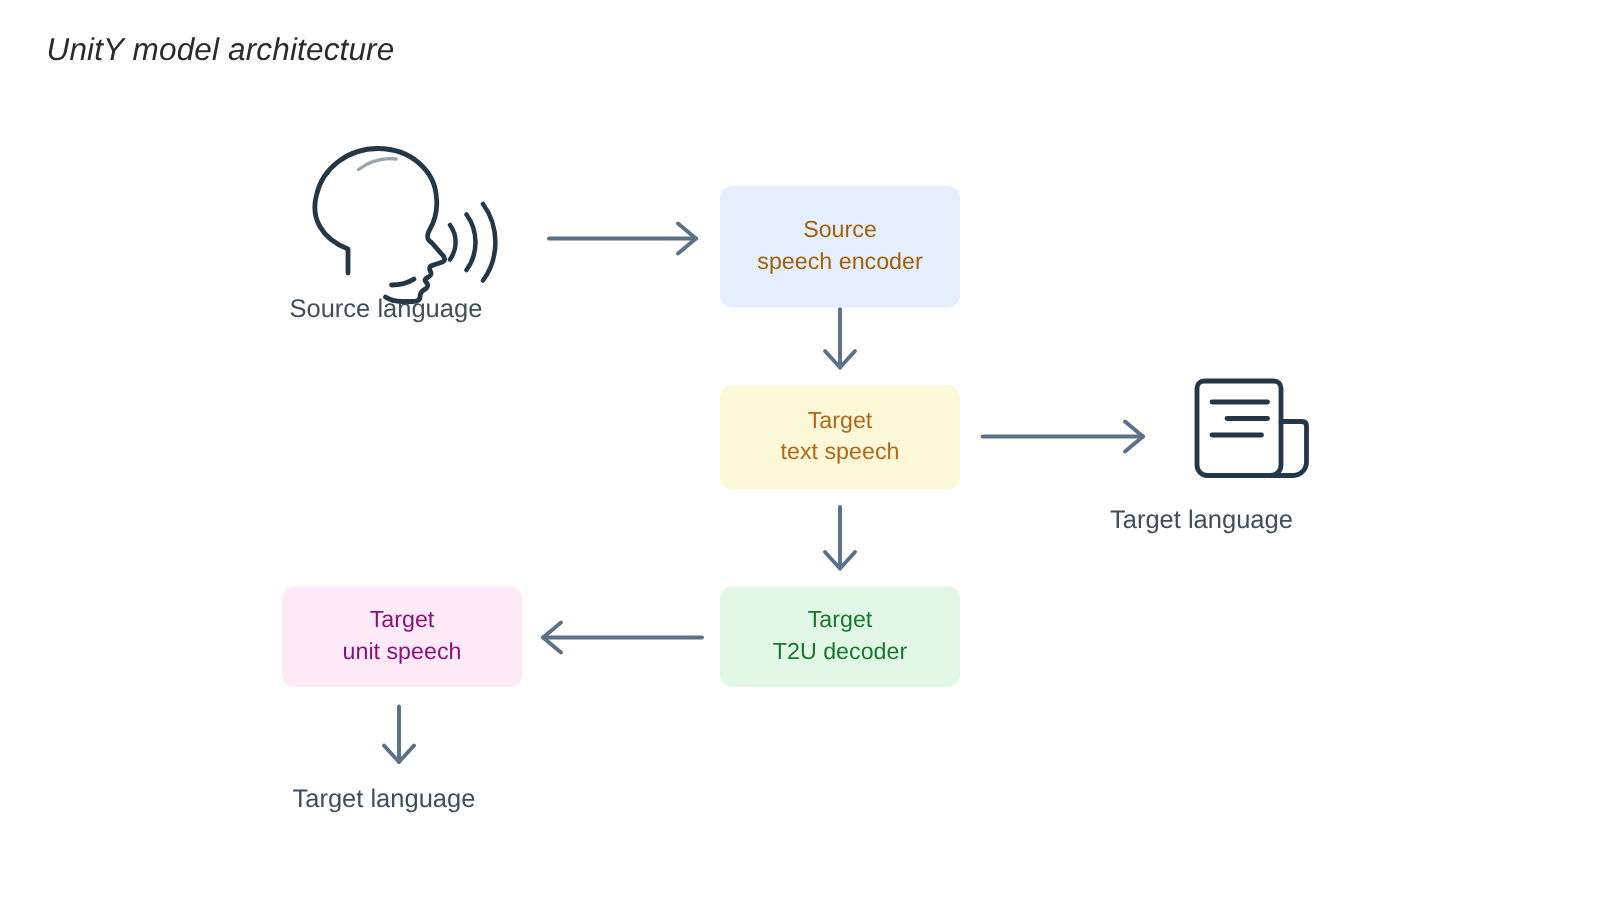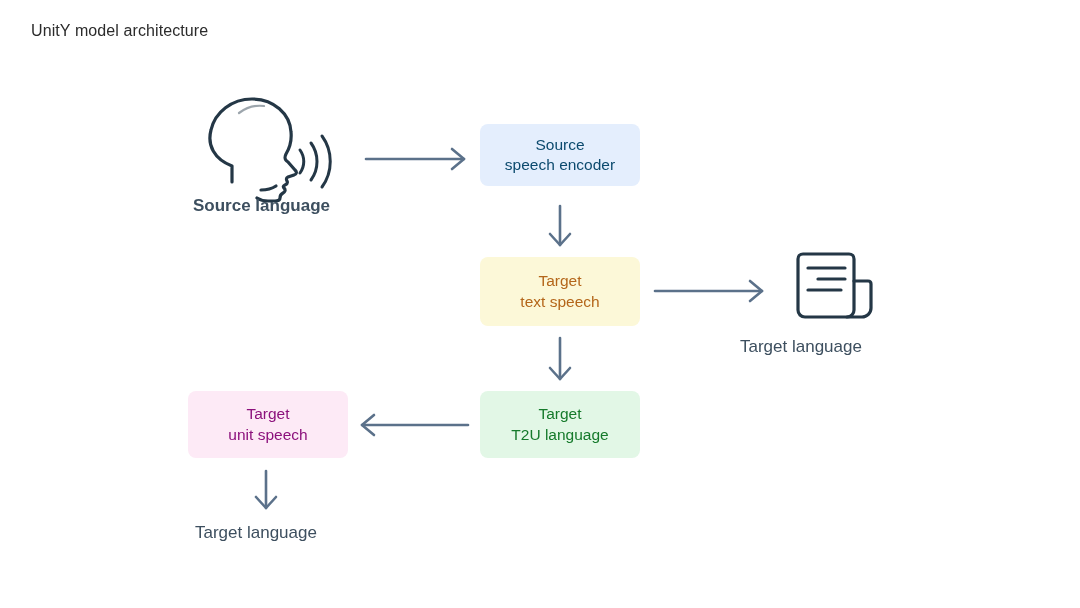--- a/index.html
+++ b/index.html
@@ -18,46 +18,47 @@
     position: relative;
     width: 1080px;
     height: 608px;
   }
   .abs { position: absolute; }
 
   
   #page-title {
     left: 31px;
     top: 22px;
-    font-size: 16px;
+    font-size: 21px;
     color: #2b2b2b;
     letter-spacing: 0.1px;
     font-weight: 400;
     white-space: nowrap;
+    font-style: italic;
   }
 
   
   .node-box {
     border-radius: 8px;
     display: flex;
     align-items: center;
     justify-content: center;
     text-align: center;
     line-height: 1.32;
     font-size: 15.5px;
     box-sizing: border-box;
     padding: 4px 6px;
   }
   .node-line { display: block; white-space: nowrap; }
 
   #box-source-speech-encoder {
     left: 480px; top: 124px;
-    width: 160px; height: 62px;
+    width: 160px; height: 81px;
     background: #e4eefd;
-    color: #0c4a6e;
+    color: #a16207;
   }
   #box-target-text-decoder {
     left: 480px; top: 257px;
     width: 160px; height: 69px;
     background: #fcf8d8;
     color: #b4661a;
   }
   #box-target-t2u-encoder {
     left: 480px; top: 391px;
     width: 160px; height: 67px;
@@ -70,21 +71,21 @@
     background: #fdeaf6;
     color: #8c117c;
   }
 
   
   .plain-label {
     font-size: 17px;
     color: #3d4f5f;
     white-space: nowrap;
   }
-  #label-source-language { left: 193px; top: 196px; font-weight: bold; }
+  #label-source-language { left: 193px; top: 196px; }
   #label-target-language-right { left: 740px; top: 337px; }
   #label-target-language-bottom { left: 195px; top: 523px; }
 
   
   #art {
     position: absolute;
     left: 0; top: 0;
     width: 1080px;
     height: 608px;
     pointer-events: none;
@@ -197,21 +198,21 @@
   <div class="abs node-box" id="box-target-text-decoder">
     <div>
       <span class="node-line">Target</span>
       <span class="node-line">text speech</span>
     </div>
   </div>
 
   <div class="abs node-box" id="box-target-t2u-encoder">
     <div>
       <span class="node-line">Target</span>
-      <span class="node-line">T2U language</span>
+      <span class="node-line">T2U decoder</span>
     </div>
   </div>
 
   <div class="abs node-box" id="box-target-unit-decoder">
     <div>
       <span class="node-line">Target</span>
       <span class="node-line">unit speech</span>
     </div>
   </div>
 

